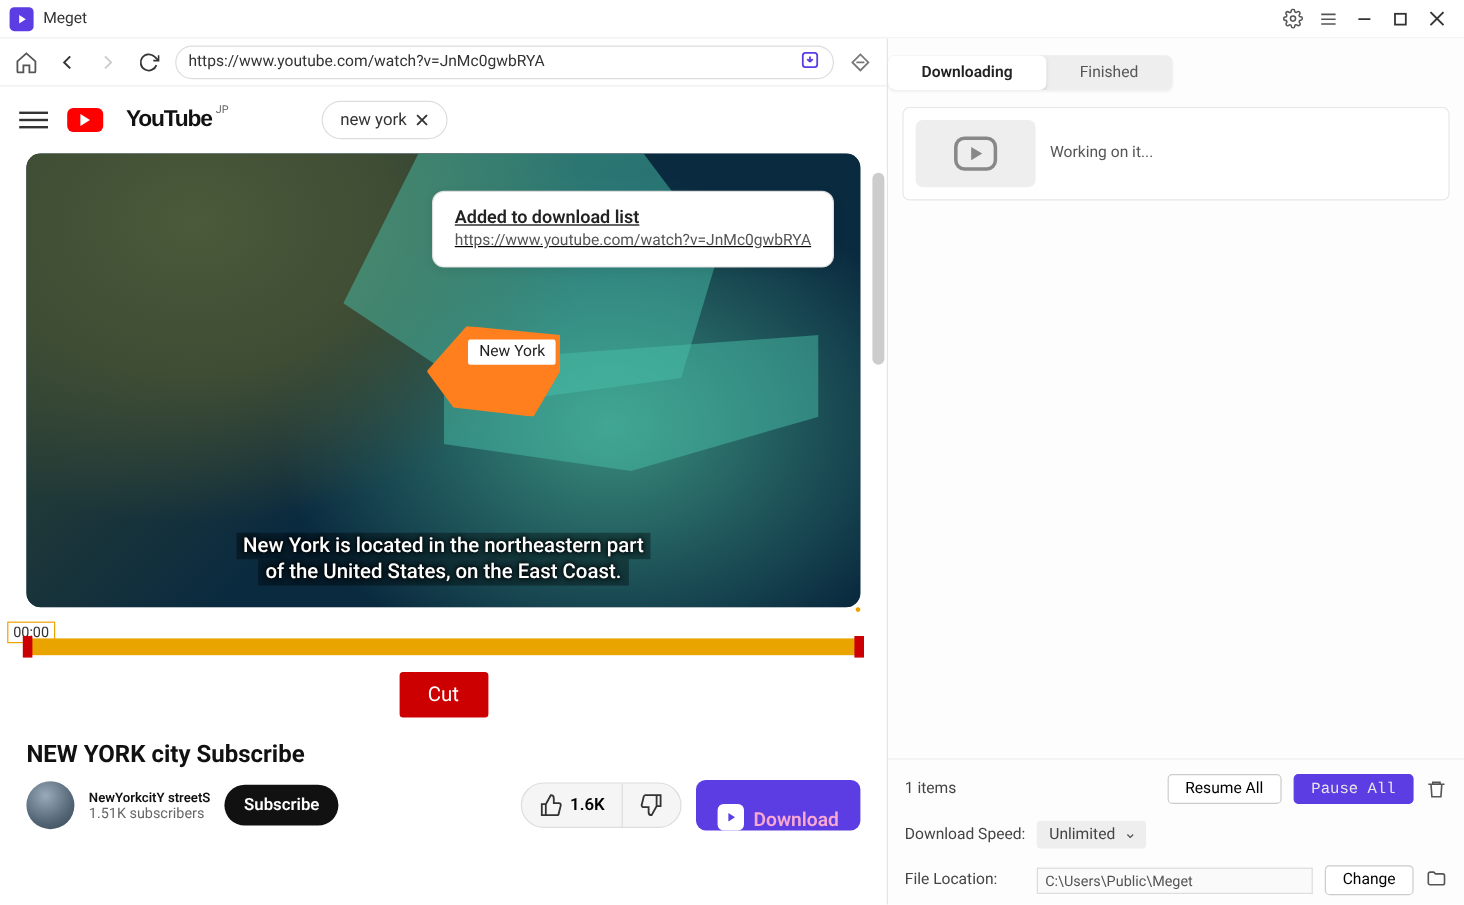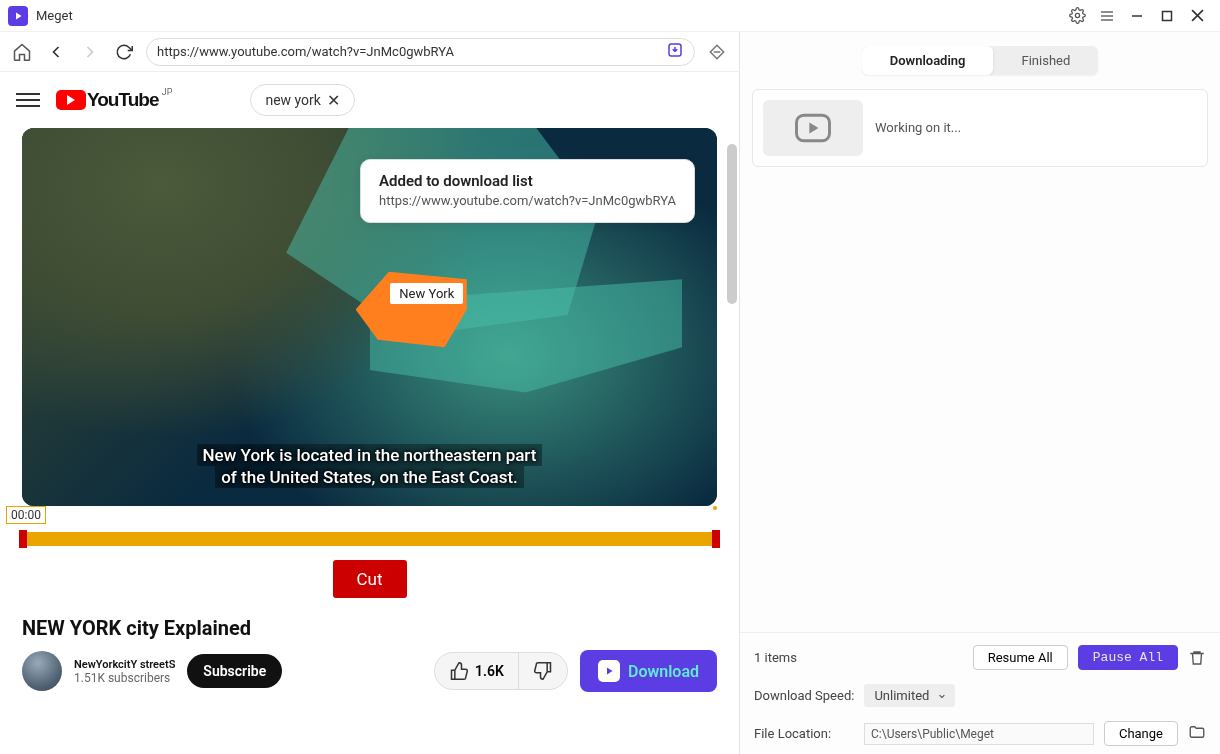--- a/index.html
+++ b/index.html
@@ -24,72 +24,72 @@
 .urlbar { flex: 1; height: 28px; border: 1px solid #ddd; border-radius: 14px; display: flex; align-items: center; padding: 0 10px; background: #fff; }
 .urlbar input { flex: 1; border: none; outline: none; font-size: 13px; color: #333; background: transparent; }
 .urlbar .save-icon { color: #5b3de3; font-size: 16px; }
 .tag-icon { width: 24px; height: 24px; display: flex; align-items: center; justify-content: center; color: #777; }
 
 
 .yt-area { flex: 1; overflow: hidden; position: relative; }
 .yt-header { height: 56px; display: flex; align-items: center; padding: 0 16px; gap: 16px; position: relative; }
 .hamburger { width: 24px; cursor: pointer; }
 .hamburger div { height: 2px; background: #333; margin: 4px 0; }
-.yt-logo { display: flex; align-items: center; gap: 1px; position: relative; }
+.yt-logo { display: flex; align-items: center; gap: 19px; position: relative; }
 .yt-playbox { width: 30px; height: 20px; background: #ff0000; border-radius: 5px; display: flex; align-items: center; justify-content: center; }
 .yt-playbox::after { content: ""; border-left: 8px solid #fff; border-top: 5px solid transparent; border-bottom: 5px solid transparent; }
 .yt-text { font-weight: 700; font-size: 19px; letter-spacing: -1px; color: #111; font-family: Arial; }
 .yt-jp { font-size: 9px; color: #666; position: absolute; top: -2px; right: -14px; }
 .chip { height: 32px; border: 1px solid #ddd; border-radius: 16px; padding: 0 14px; display: flex; align-items: center; font-size: 14px; color: #333; background: #fff; }
 .chip .x { margin-left: 6px; font-size: 16px; color: #333; }
 
 
-.toast { position: absolute; top: 87px; left: 360px; background: #fff; border: 1px solid #ddd; border-radius: 10px; padding: 12px 18px 14px 18px; box-shadow: 0 2px 8px rgba(0,0,0,0.08); z-index: 20; max-width: 340px; }
+.toast { position: absolute; top: 87px; left: 360px; background: #fff; border: 1px solid #ddd; border-radius: 10px; padding: 12px 18px 14px 18px; box-shadow: 0 2px 8px rgba(0,0,0,0.08); z-index: 20; max-width: 340px; text-decoration: underline; }
 .toast .t1 { font-size: 15px; font-weight: 600; color: #222; margin-bottom: 3px; }
 .toast .t2 { font-size: 13px; color: #555; white-space: nowrap; }
 
 
 .video-wrap { padding: 0 22px; }
 .video { width: 100%; height: 378px; border-radius: 12px; position: relative; overflow: hidden; background: #0a2a3f; }
 .map-land { position: absolute; inset: 0; background: radial-gradient(ellipse 550px 420px at 20% 15%, #4a5a3a 0%, #3f4d34 30%, transparent 60%), radial-gradient(ellipse 400px 300px at 70% 60%, #3a8e7d 0%, transparent 70%), linear-gradient(135deg, #3a4a2f 0%, #0a2a3f 50%, #0a2a3f 100%); }
 .map-teal { position: absolute; top: 0; left: 38%; width: 45%; height: 55%; background: rgba(72,190,168,0.5); clip-path: polygon(20% 0%, 80% 0%, 100% 40%, 90% 90%, 40% 100%, 0% 60%); }
 .map-teal2 { position: absolute; top: 40%; left: 50%; width: 45%; height: 30%; background: rgba(72,190,168,0.5); clip-path: polygon(0% 20%, 100% 0%, 100% 60%, 50% 100%, 0% 80%); }
 .map-orange { position: absolute; top: 38%; left: 48%; width: 16%; height: 20%; background: #ff7f1e; clip-path: polygon(30% 0%, 100% 10%, 100% 50%, 80% 100%, 20% 90%, 0% 50%); }
 .ny-label { position: absolute; top: 41%; left: 53%; background: #fff; padding: 3px 9px; font-size: 13px; color: #222; border-radius: 2px; }
 .caption { position: absolute; bottom: 18px; left: 50%; transform: translateX(-50%); text-align: center; color: #fff; font-size: 17px; font-weight: 500; text-shadow: 0 0 4px #000, 0 0 4px #000; line-height: 1.3; }
 .caption span { background: rgba(0,0,0,0.35); padding: 1px 6px; }
 
 
 .timeline-wrap { padding: 6px 22px 0 6px; position: relative; }
-.time-badge { position: absolute; top: 0; left: 6px; border: 1px solid #e9a400; background: #fff; font-size: 12px; padding: 1px 4px; color: #333; }
+.time-badge { position: absolute; top: 12px; left: 6px; border: 1px solid #e9a400; background: #fff; font-size: 12px; padding: 1px 4px; color: #333; }
 .orange-dot { position: absolute; top: 0; right: 22px; width: 4px; height: 4px; background: #e9a400; border-radius: 50%; }
 .timeline { margin-top: 20px; height: 14px; background: #e9a400; position: relative; margin-left: 16px; }
 .timeline .handle-l { position: absolute; left: -3px; top: -2px; width: 8px; height: 18px; background: #cc0000; }
 .timeline .handle-r { position: absolute; right: -3px; top: -2px; width: 8px; height: 18px; background: #cc0000; }
 .cut-row { text-align: center; padding: 14px 0; }
 .cut-btn { background: #cc0000; color: #fff; border: none; padding: 9px 24px; font-size: 17px; border-radius: 3px; cursor: pointer; }
 
 
 .vid-title { padding: 4px 22px 10px 22px; font-size: 20px; font-weight: 700; color: #111; }
 .vid-meta { padding: 0 22px 10px 22px; display: flex; align-items: center; gap: 12px; }
 .avatar { width: 40px; height: 40px; border-radius: 50%; background: radial-gradient(circle at 40% 30%, #9ab 0%, #567 60%, #345 100%); flex-shrink: 0; }
 .channel { flex: 0 0 auto; }
 .ch-name { font-size: 11px; font-weight: 600; color: #111; }
 .ch-subs { font-size: 12px; color: #666; }
 .sub-btn { background: #111; color: #fff; border: none; border-radius: 20px; padding: 9px 16px; font-size: 14px; font-weight: 600; cursor: pointer; }
 .meta-spacer { flex: 1; }
 .like-pill { display: flex; align-items: center; border: 1px solid #ddd; border-radius: 20px; background: #f5f5f5; height: 38px; }
 .like-half { display: flex; align-items: center; gap: 6px; padding: 0 14px; height: 100%; cursor: pointer; }
 .like-half:first-child { border-right: 1px solid #ddd; }
 .like-count { font-size: 14px; font-weight: 600; }
-.dl-btn { background: #5b3de3; color: #5eead4; border: none; border-radius: 8px; padding: 0 18px; height: 42px; display: flex; align-items: center; gap: 8px; font-size: 16px; font-weight: 600; cursor: pointer; }
+.dl-btn { background: #5b3de3; color: #f9a8d4; border: none; border-radius: 8px; padding: 0 18px; height: 42px; display: flex; align-items: flex-end; gap: 8px; font-size: 16px; font-weight: 600; cursor: pointer; }
 .dl-btn .dlogo { width: 22px; height: 22px; background: #fff; border-radius: 5px; display: flex; align-items: center; justify-content: center; color: #5b3de3; }
 
 
-.tabs { display: flex; justify-content: center; padding: 14px 0; }
+.tabs { display: flex; padding: 14px 0; }
 .tab-group { display: flex; background: #eee; border-radius: 6px; overflow: hidden; box-shadow: 0 1px 2px rgba(0,0,0,0.05); }
 .tab { padding: 7px 28px; font-size: 13px; color: #555; cursor: pointer; }
 .tab.active { background: #fff; font-weight: 600; color: #222; box-shadow: 0 1px 3px rgba(0,0,0,0.1); border-radius: 6px; }
 .dl-list { flex: 1; padding: 0 12px; overflow: auto; }
 .dl-item { border: 1px solid #e8e8e8; border-radius: 6px; padding: 10px; display: flex; gap: 12px; background: #fff; }
 .dl-thumb { width: 100px; height: 56px; background: #eee; border-radius: 6px; display: flex; align-items: center; justify-content: center; flex-shrink: 0; }
 .dl-thumb svg { width: 44px; height: 44px; }
 .dl-info { flex: 1; overflow: hidden; }
 .dl-url { font-size: 13px; color: #333; white-space: nowrap; overflow: hidden; text-overflow: clip; }
 .dl-status { font-size: 13px; color: #555; margin-top: 20px; }
@@ -233,21 +233,21 @@
         <div class="orange-dot"></div>
         <div class="timeline">
           <div class="handle-l"></div>
           <div class="handle-r"></div>
         </div>
       </div>
       <div class="cut-row">
         <button class="cut-btn">Cut</button>
       </div>
 
-      <div class="vid-title">NEW YORK city Explained</div>
+      <div class="vid-title">NEW YORK city Subscribe</div>
       <div class="vid-meta">
         <div class="avatar"></div>
         <div class="channel">
           <div class="ch-name">NewYorkcitY streetS</div>
           <div class="ch-subs">1.51K subscribers</div>
         </div>
         <button class="sub-btn">Subscribe</button>
         <div class="meta-spacer"></div>
         <div class="like-pill">
           <div class="like-half">

